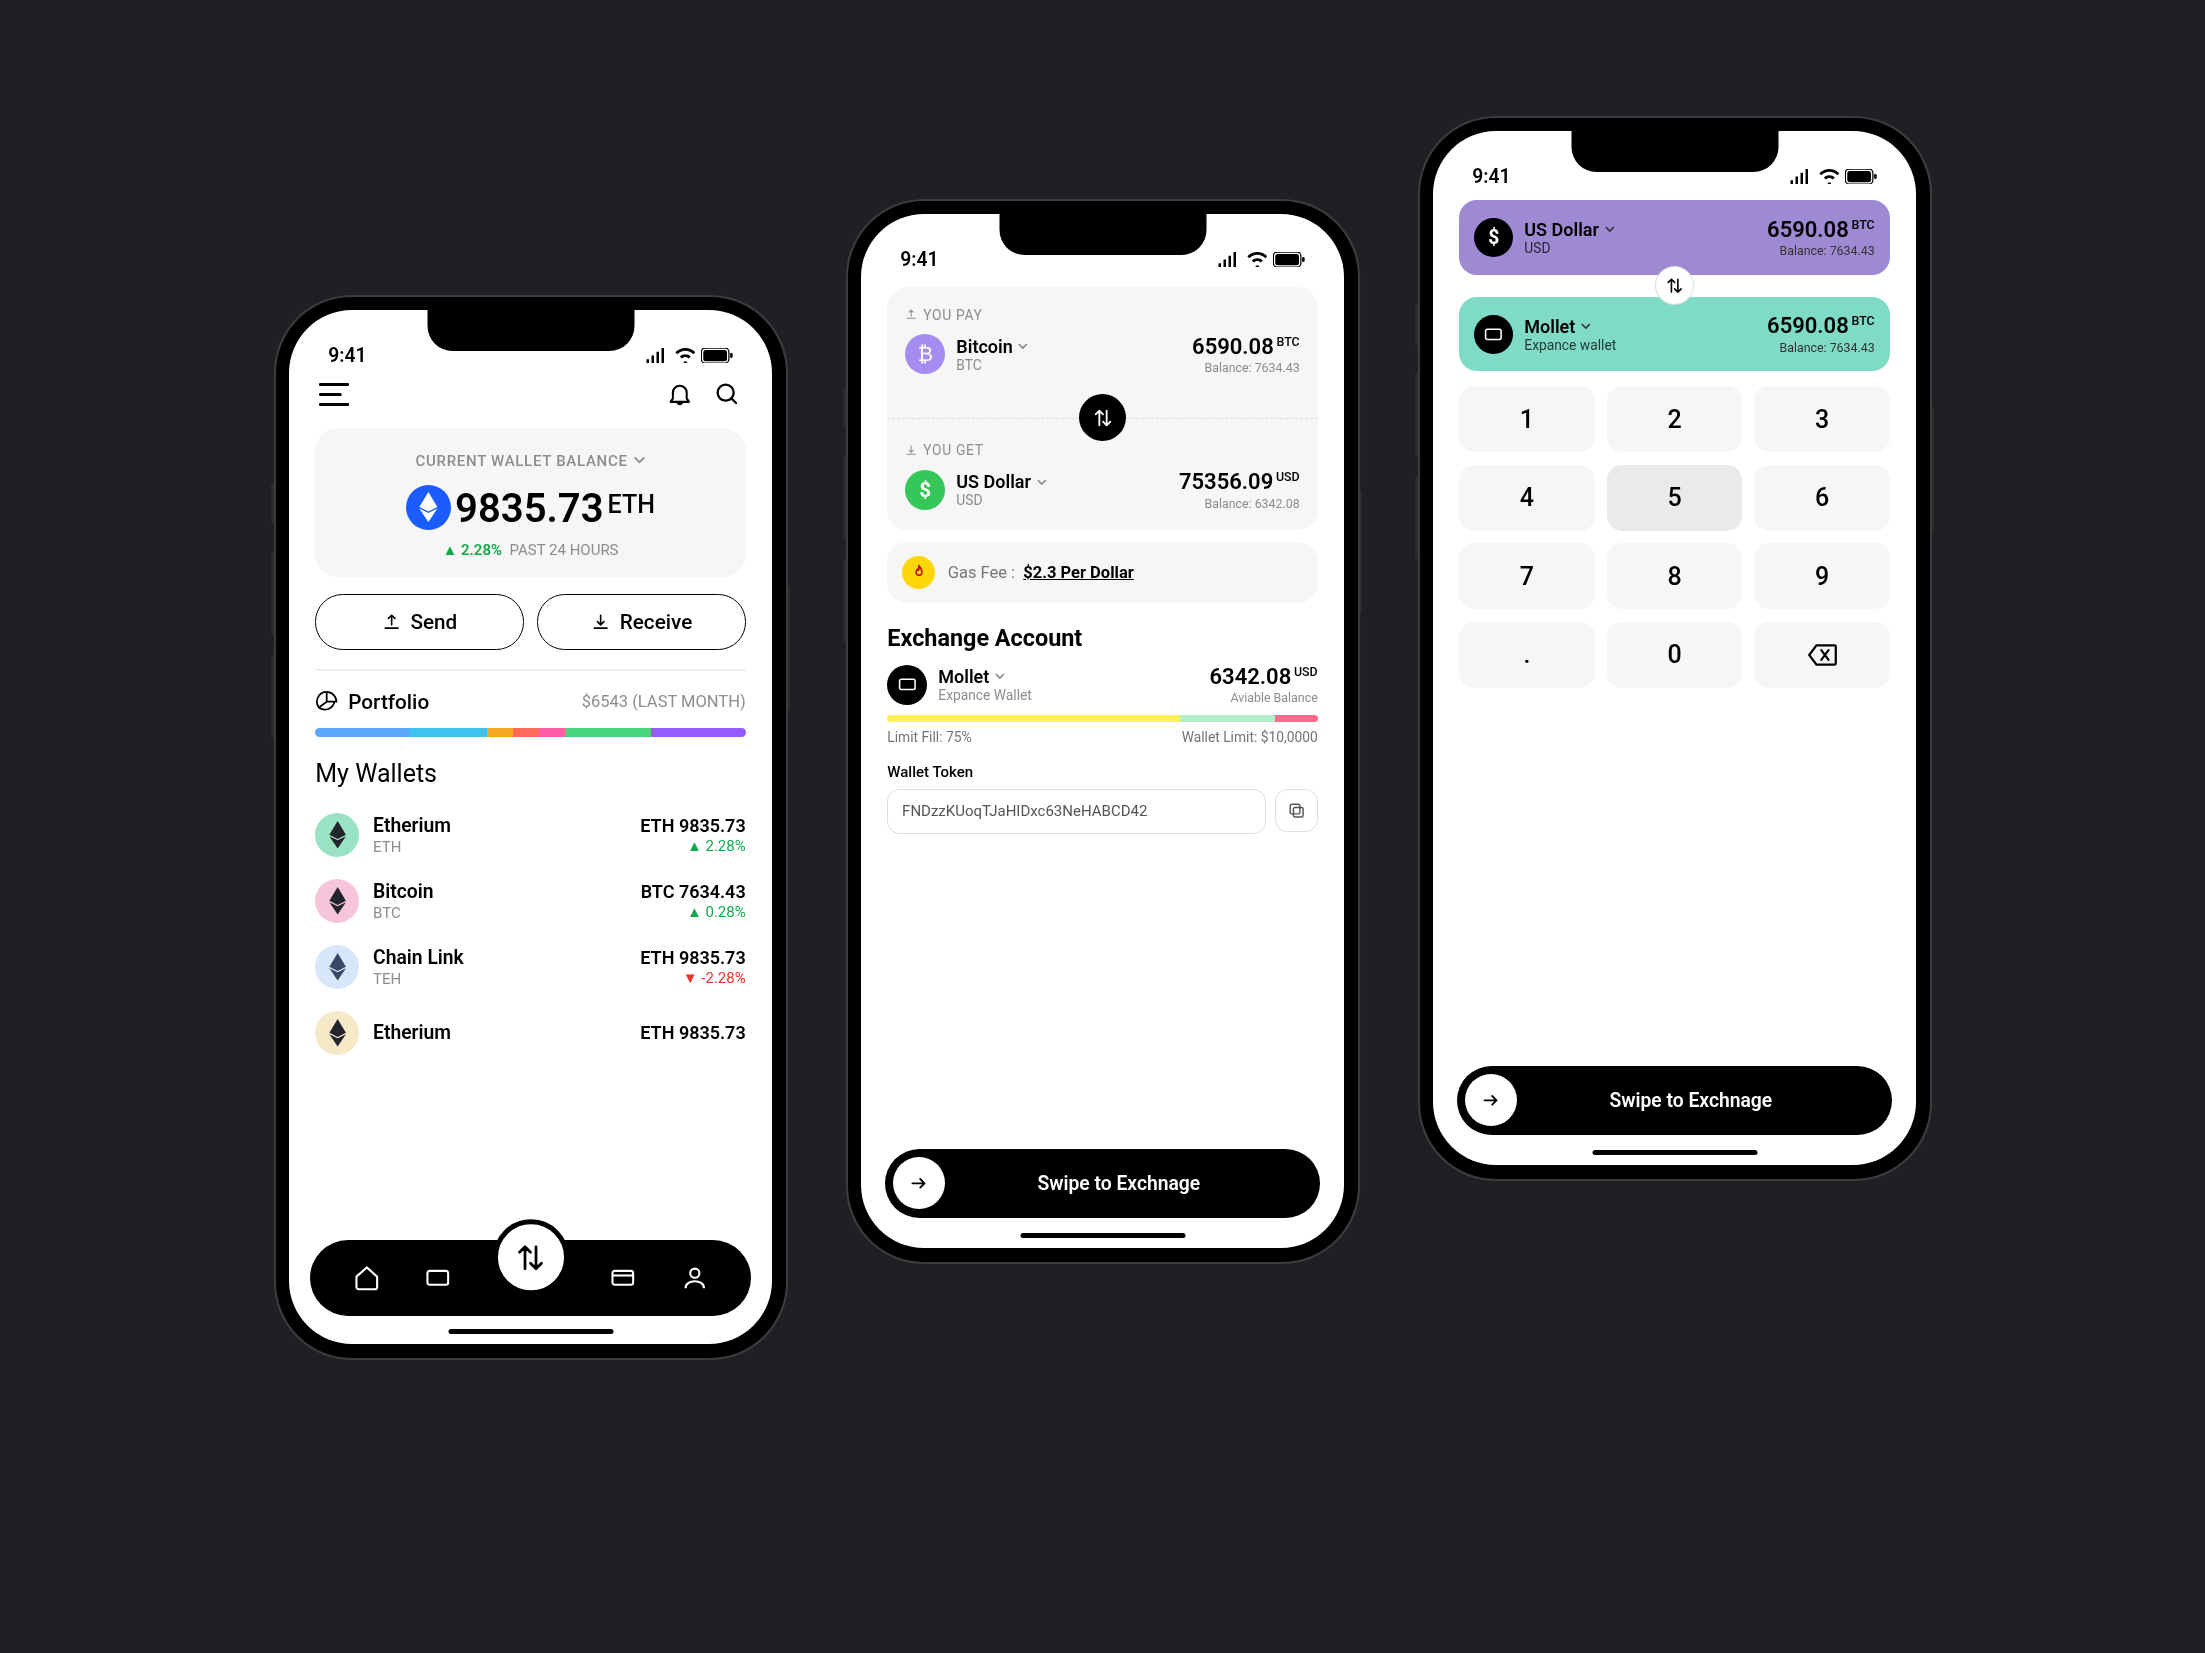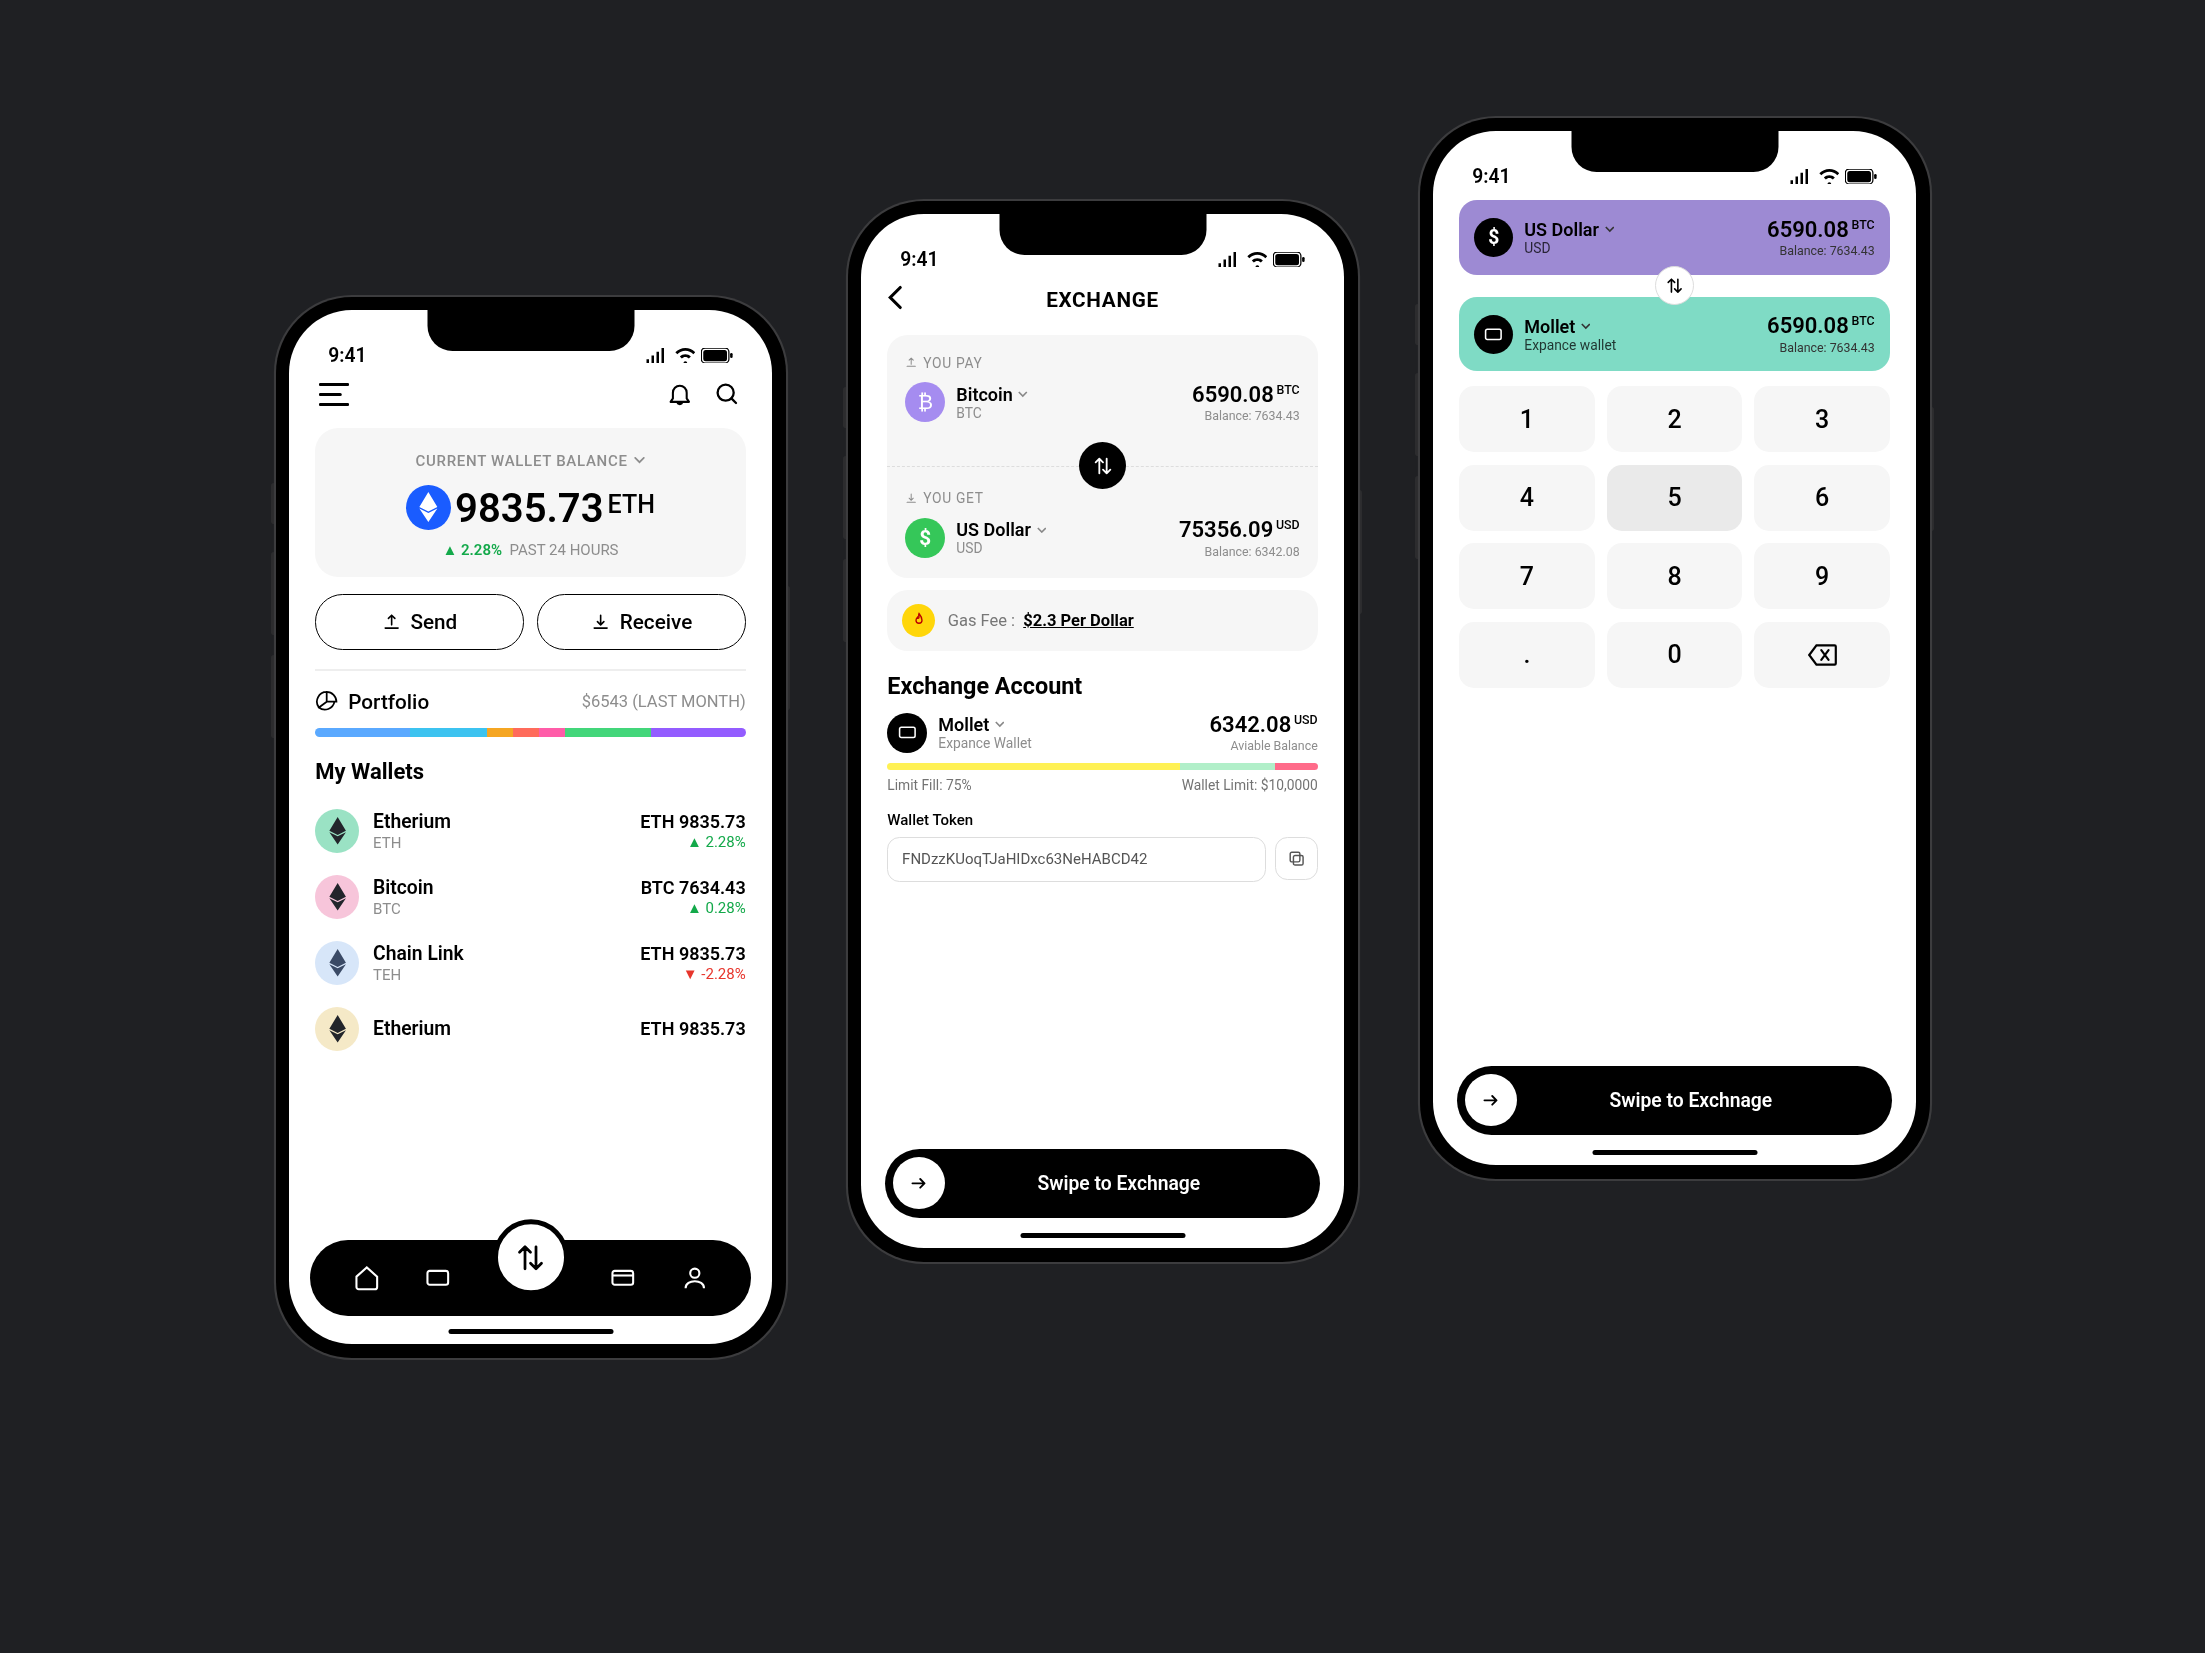--- a/index.html
+++ b/index.html
@@ -58,21 +58,21 @@
   .sr-btn { flex:1; border:1.7px solid #000; border-radius:27.6px; padding:15px 0; font-size:20.7px; font-weight:500; display:flex; align-items:center; justify-content:center; gap:9.6px; background:#fff; }
 
   .divider { height:1.4px; background:#eee; margin:19.3px 0; }
 
   .portfolio-row { display:flex; align-items:center; justify-content:space-between; }
   .pf-left { display:flex; align-items:center; gap:9.6px; font-size:20.7px; font-weight:500; }
   .pf-right { color:#8d8d8d; font-size:16.5px; }
   .pf-bar { height:9.6px; border-radius:5.5px; margin-top:13.8px; overflow:hidden; display:flex; }
   .pf-seg { height:100%; }
 
-  .mywallets { font-size:22px; font-weight:700; margin:22px 0 13.8px; }
+  .mywallets { font-size:25px; font-weight:400; margin:22px 0 13.8px; }
   .w-row { display:flex; align-items:center; padding:11px 0; }
   .w-avatar { width:44px; height:44px; border-radius:50%; display:flex; align-items:center; justify-content:center; margin-right:13.8px; }
   .w-mid { flex:1; }
   .w-name { font-size:19.3px; font-weight:600; }
   .w-sym { font-size:15px; color:#8d8d8d; margin-top:1.4px; }
   .w-right { text-align:right; }
   .w-amt { font-size:18px; font-weight:600; }
   .w-chg { font-size:15px; margin-top:1.4px; }
   .w-chg.up { color:#13a94a; }
   .w-chg.down { color:#e7352c; }
@@ -363,28 +363,20 @@
               <path d="M8 10.5a1.5 1.5 0 100 3 1.5 1.5 0 000-3zM8 0C4.9 0 2.1 1.3 0 3.4l1.6 1.6C3.3 3.3 5.5 2.2 8 2.2s4.7 1.1 6.4 2.8L16 3.4C13.9 1.3 11.1 0 8 0zM8 5C6.3 5 4.8 5.7 3.6 6.8l1.6 1.6c.7-.7 1.7-1.2 2.8-1.2s2.1.5 2.8 1.2l1.6-1.6C11.2 5.7 9.7 5 8 5z" fill="#000"></path>
             </svg>
           <svg width="32" height="15" viewBox="0 0 25 12">
               <rect x="0" y="0" width="22" height="12" rx="3" stroke="#000" stroke-width="1" fill="none"></rect>
               <rect x="1.5" y="1.5" width="19" height="9" rx="2" fill="#000"></rect>
               <rect x="23" y="4" width="2" height="4" rx="1" fill="#000"></rect>
             </svg>
         </span>
       </div>
       <div class="content">
-        <div class="header2">
-          <div class="back-btn">
-              <svg width="16.5" height="25" viewBox="0 0 12 20">
-                <path d="M10 2L2 10l8 8" stroke="#000" stroke-width="2.5" fill="none" stroke-linecap="round"></path>
-              </svg>
-            </div>
-          <div class="h2-title">EXCHANGE</div>
-        </div>
 
         <div class="ex-card">
           <div class="ex-label">
             <svg width="12.4" height="12.4" viewBox="0 0 24 24" fill="none">
                 <path d="M12 16V4m0 0l-4 4m4-4l4 4M4 20h16" stroke="#8d8d8d" stroke-width="2" stroke-linecap="round"></path>
               </svg>
             <span>YOU PAY</span>
           </div>
           <div class="ex-line">
             <div class="ex-av" style="background:#a58cf0;color:#fff">

